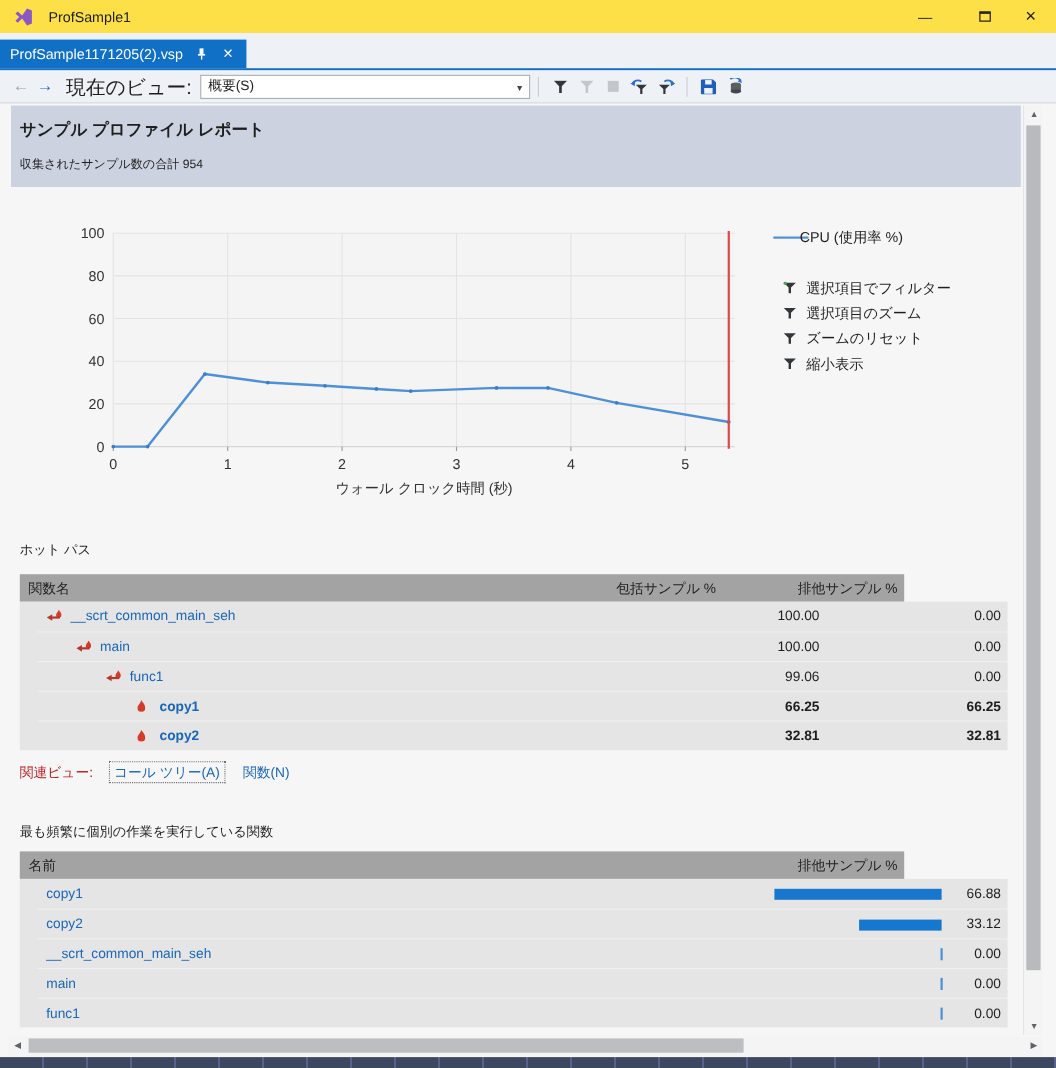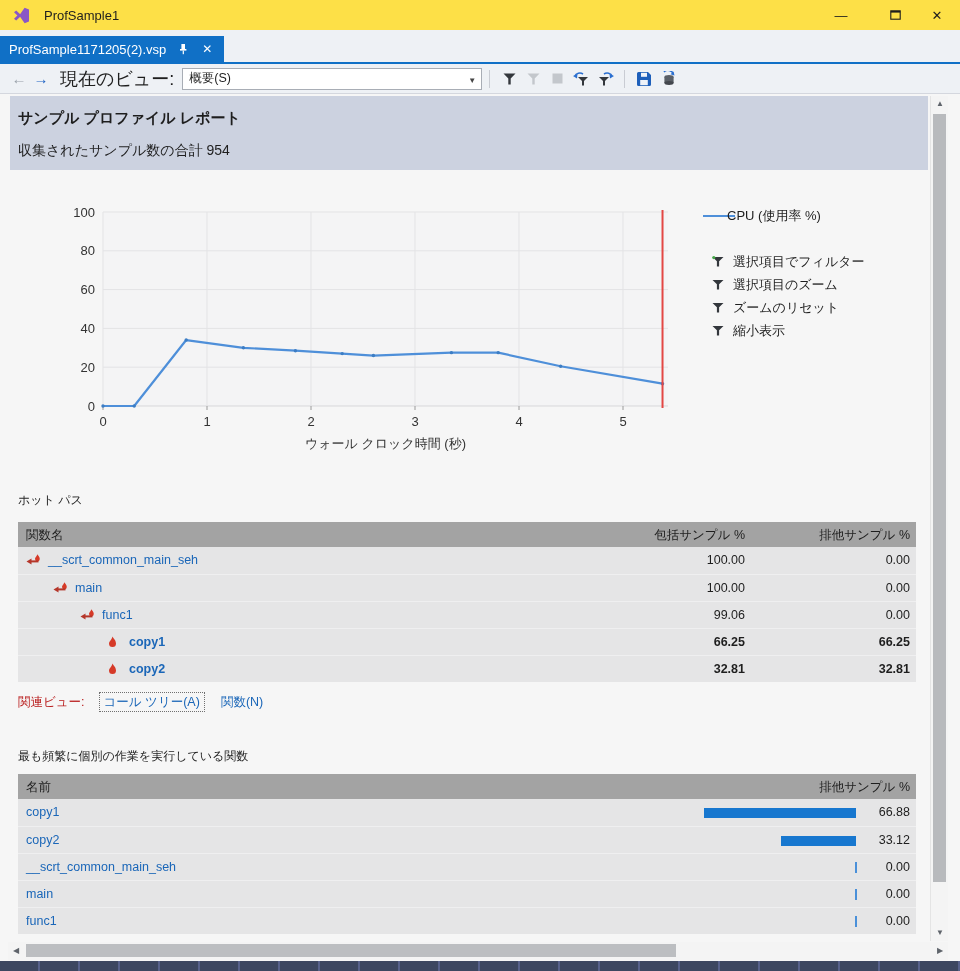--- a/index.html
+++ b/index.html
@@ -32,48 +32,48 @@
   .tb-fwd { color:#1f63c4; }
   .tb-label { margin-left:8px; font-size:18px; }
   .combo { margin-left:8px; width:300px; height:22px; background:#fff; border:1px solid #a8adb5; display:flex; align-items:center; padding-left:6px; font-size:12.5px; position:relative; }
   .combo-dd { position:absolute; right:5px; top:7px; font-size:8px; color:#444; }
   .tb-sep { width:1px; height:18px; background:#c9ccd3; margin:0 7px; }
   .tb-ico { width:24px; height:22px; display:flex; align-items:center; justify-content:center; }
 
   
   .contentband { left:10px; top:96px; width:918px; height:74px; background:#ccd2e0; }
   .report-title { left:18px; top:109px; font-size:15px; font-weight:bold; }
-  .report-sub { left:18px; top:142px; font-size:14px; }
+  .report-sub { left:18px; top:142px; font-size:11px; }
 
   
   .chart-svg { left:60px; top:200px; }
   .legend { left:700px; top:200px; width:225px; }
   .legend-line { position:absolute; left:3px; top:15px; width:32px; height:2px; background:#4e8fd9; }
   .legend-label { position:absolute; left:27px; top:7px; font-size:13px; }
   .chart-actions { position:absolute; left:12px; top:50px; }
   .chart-action { display:flex; align-items:center; height:23px; cursor:pointer; }
   .chart-action svg { margin-right:9px; }
   .chart-action span { font-size:13px; color:#1e1e1e; }
 
   
   .sec-heading { font-size:12px; font-weight:normal; }
   .h-hotpath { left:18px; top:492px; }
   .h-topfn { left:18px; top:748px; }
 
-  .tbl-header { left:18px; width:898px; height:25px; background:#a3a3a3; color:#1e1e1e; font-size:12.5px; }
+  .tbl-header { left:18px; width:804px; height:25px; background:#a3a3a3; color:#1e1e1e; font-size:12.5px; }
   .tbl-header .col-name { position:absolute; left:8px; top:5px; }
   .tbl-header .col-incl { position:absolute; right:171px; top:5px; }
   .tbl-header .col-excl { position:absolute; right:6px; top:5px; }
   .hp-header { top:522px; }
   .tf-header { top:774px; }
 
   .tbl-rows { left:18px; width:898px; background:#e5e5e6; }
   .hp-rows { top:547px; }
   .tf-rows { top:799px; }
-  .trow { position:relative; height:27px; border-top:1px solid #efeff0; }
+  .trow { position:relative; height:27px; border-top:1px solid #efeff0;margin-left:16px; }
   .trow:first-child { border-top:none; }
   .trow .name { position:absolute; top:6px; color:#1a66b8; font-size:12.5px; text-decoration:none; cursor:pointer; }
   .trow .icon { position:absolute; top:7px; }
   .trow .v { position:absolute; top:6px; font-size:12.5px; color:#1e1e1e; }
   .trow .v1 { right:171px; } .trow .v2 { right:6px; }
   .trow.bold .name, .trow.bold .v { font-weight:bold; }
   .trow .bar { position:absolute; right:60px; top:9px; height:10px; background:#1777cf; }
   .trow .tick { position:absolute; right:59px; top:8px; width:2px; height:11px; background:#4a90d9; }
 
   .related { left:18px; top:690px; height:24px; display:flex; align-items:center; font-size:12.5px; }

